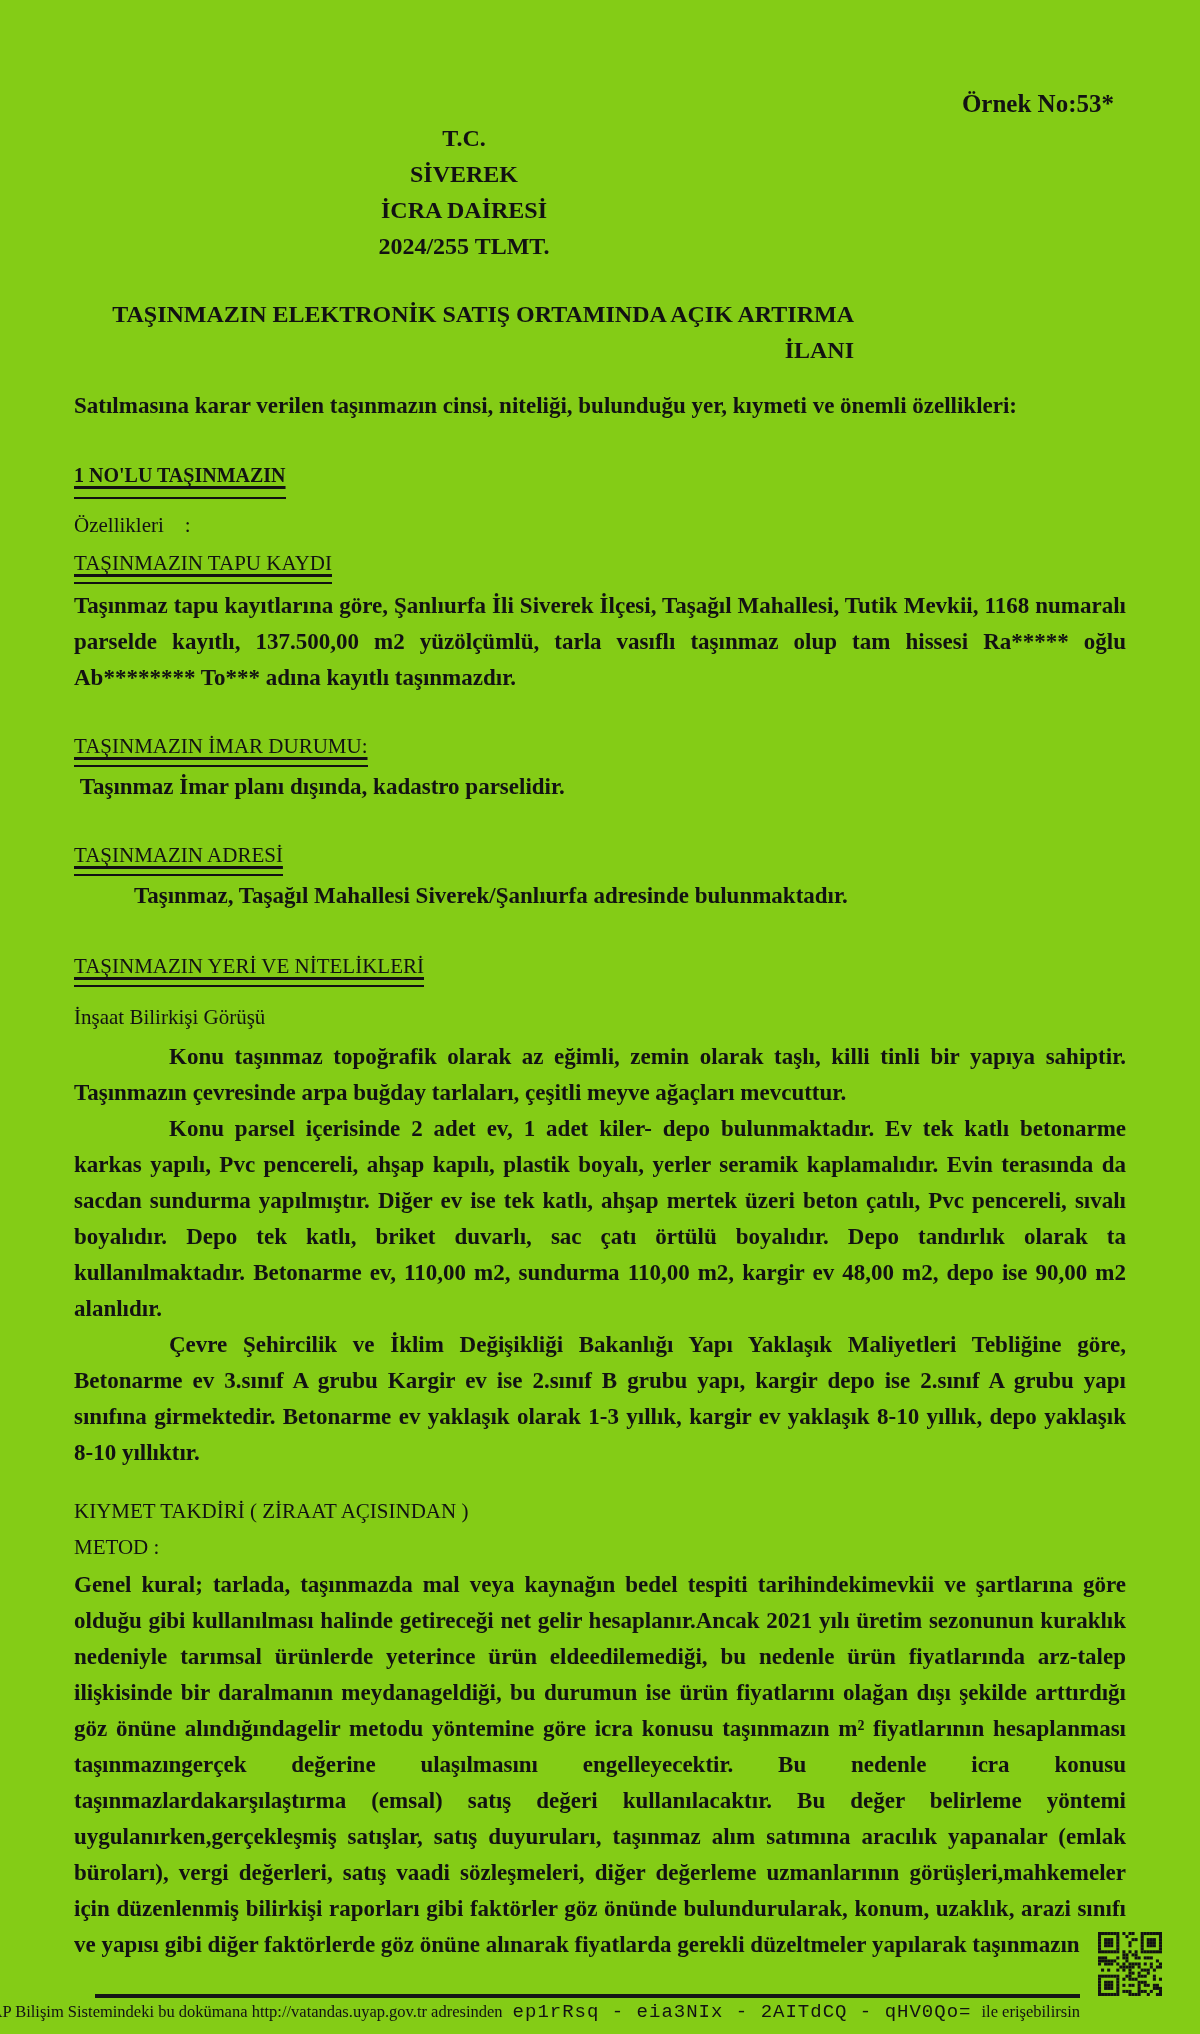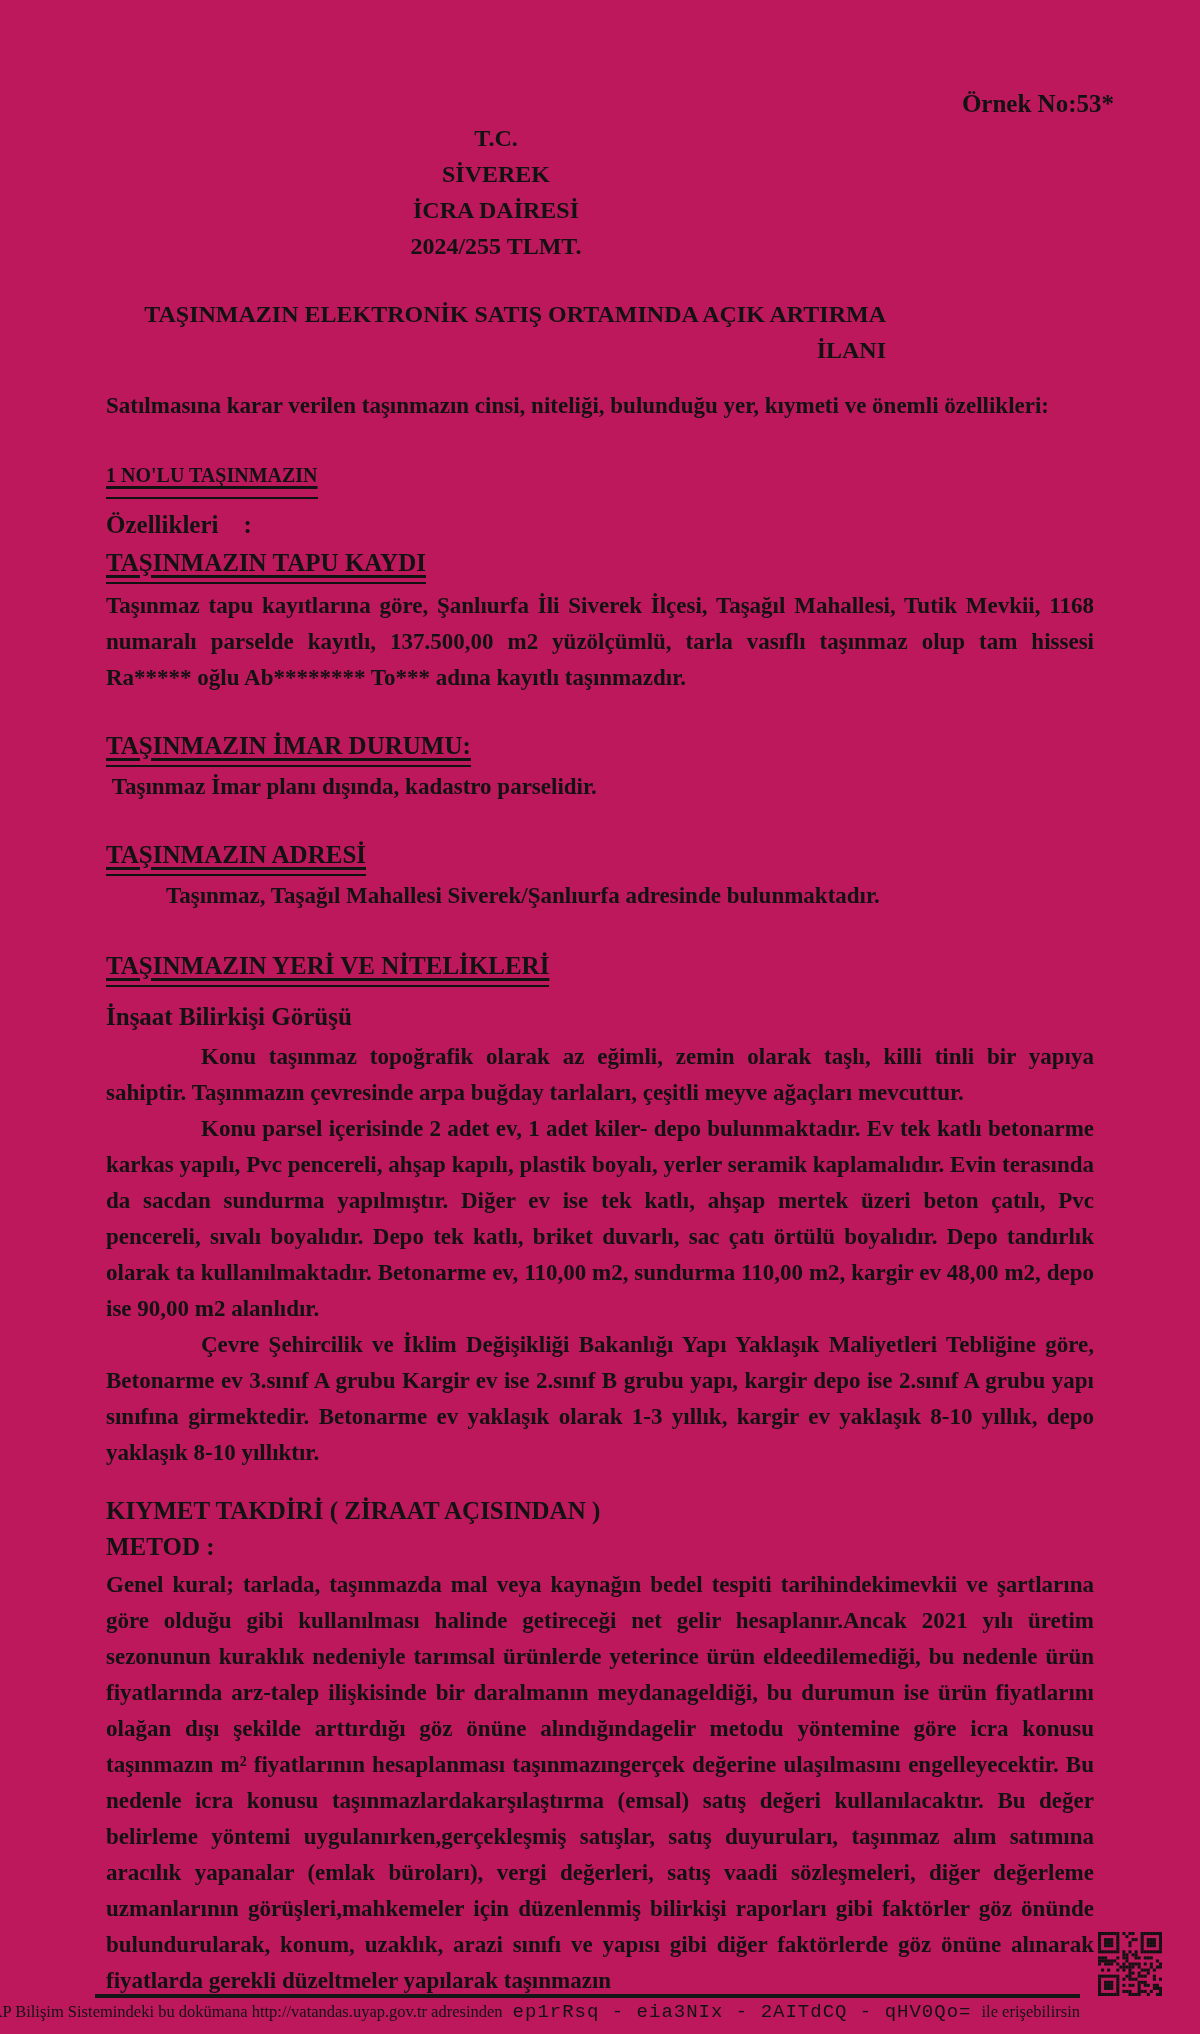--- a/index.html
+++ b/index.html
@@ -1,25 +1,25 @@
 <!DOCTYPE html>
 <html lang="tr"><head>
 <meta charset="utf-8">
 <style>
   html,body { margin:0; padding:0; background:#ffffff; }
   .page {
     position:relative;
     width:1200px; height:2034px;
-    background:#be185d;
+    background:#84cc16;
     color:#121212;
     font-family:"Liberation Serif","DejaVu Serif",serif;
     overflow:hidden;
     box-sizing:border-box;
   }
-  .content { padding:0 106px; }
+  .content { padding:0 74px; }
 
   .ornek {
     position:absolute; top:90px; right:86px;
     font-weight:bold; font-size:25px;
   }
 
   .court-header {
     width:780px; margin-top:120px;
     text-align:center; font-weight:bold;
     font-size:24px; line-height:36px;
@@ -28,21 +28,21 @@
     width:780px; margin-top:32px;
     text-align:right; font-weight:bold; font-size:24px; line-height:36px;
   }
 
   .body { font-size:23px; line-height:36px; margin:0;font-weight:bold; }
   .just { text-align:justify; }
   .pre  { white-space:pre-wrap; }
   .indent { text-indent:95px; }
   .indent-adres { text-indent:60px; }
 
-  .hd { font-weight:bold; font-size:25px; line-height:36px; margin:0; }
+  .hd { font-weight:normal; font-size:21px; line-height:36px; margin:0; }
   .hd-big { font-weight:bold; font-size:20px; line-height:42px; margin:0; }
   .underlined {
     display:table;
     text-decoration:underline;
     text-decoration-thickness:2.5px;
     text-underline-offset:4px;
     border-bottom:2.5px solid #111;
     padding-bottom:1px;
   }
 

